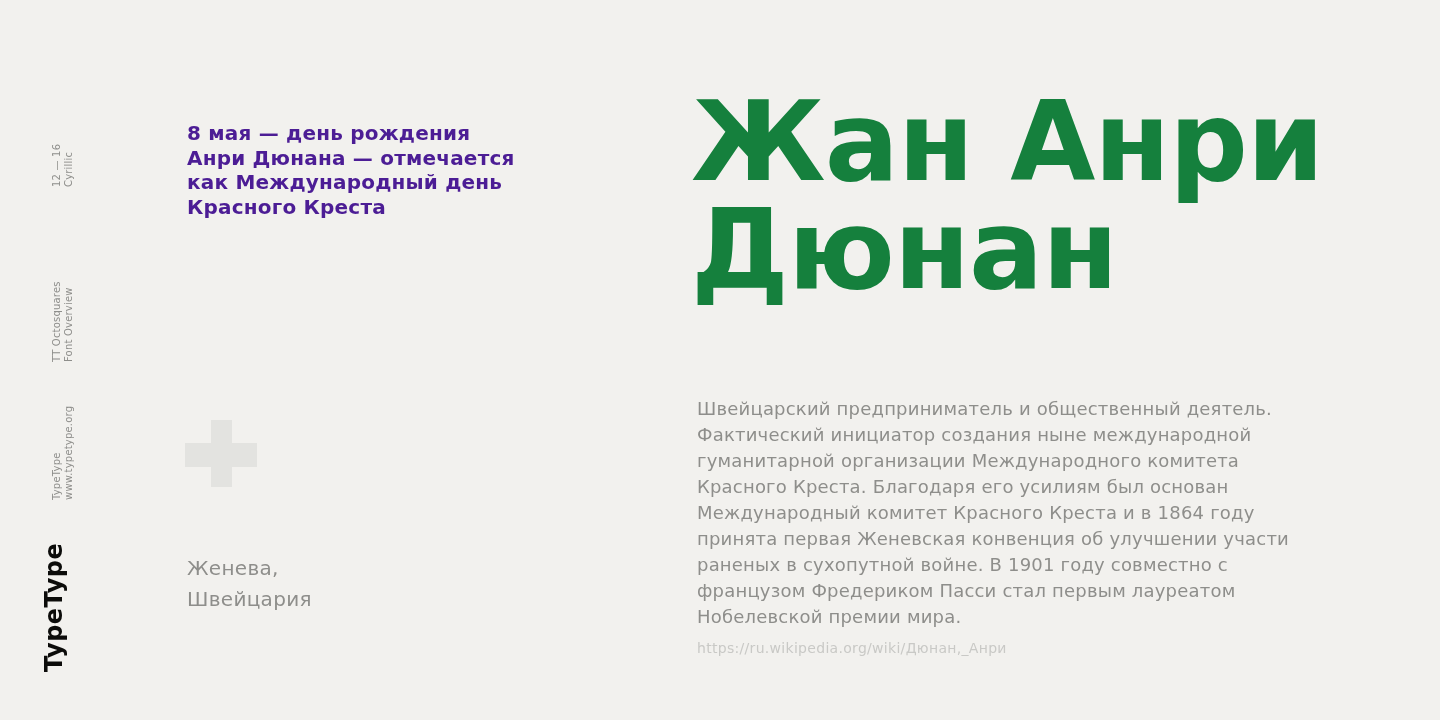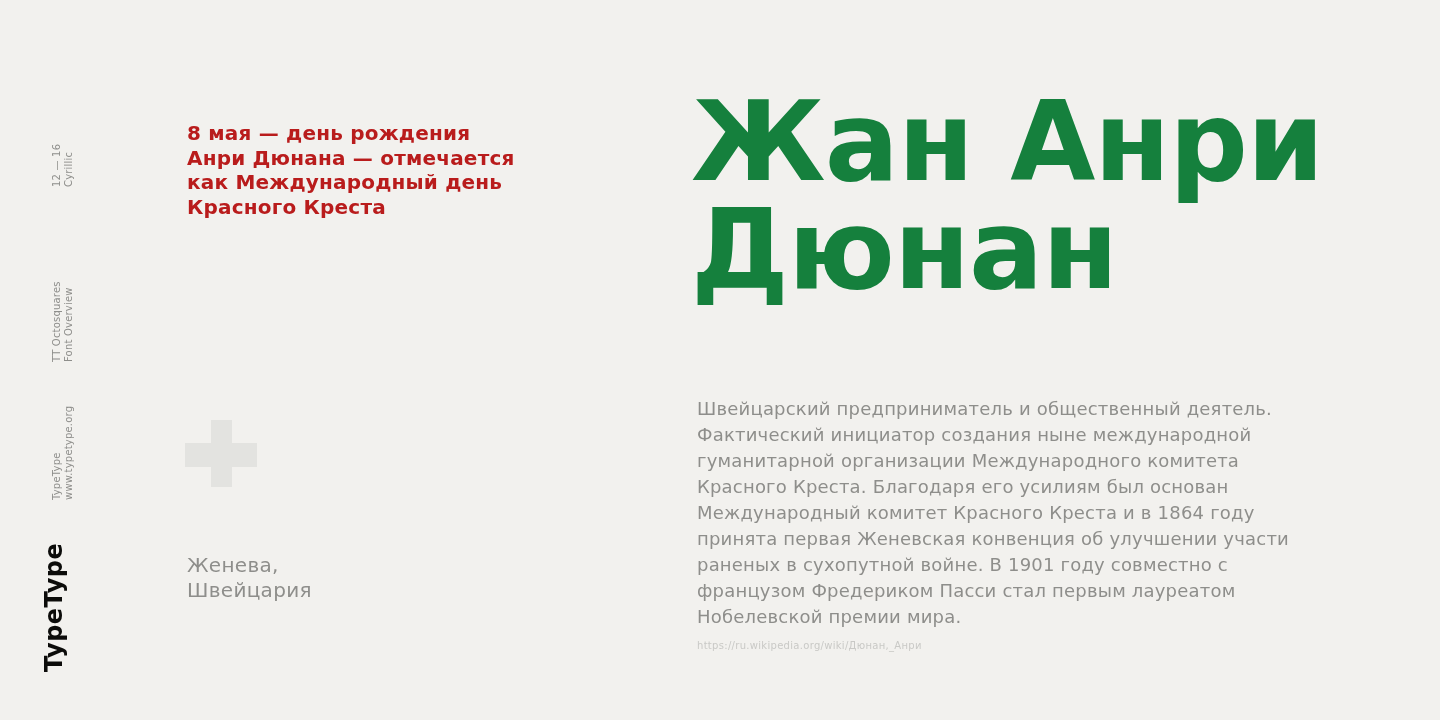--- a/index.html
+++ b/index.html
@@ -43,21 +43,21 @@
   }
 
   .intro {
     position: absolute;
     left: 187px;
     top: 121px;
     font-size: 20px;
     font-weight: bold;
     line-height: 24.5px;
     letter-spacing: 0.2px;
-    color: #b91c1c;
+    color: #4c1d95;
   }
 
   .heading {
     position: absolute;
     left: 691px;
     top: 88px;
     margin: 0;
     font-size: 110px;
     font-weight: bold;
     line-height: 108px;
@@ -67,40 +67,40 @@
 
   .cross { position: absolute; left: 185px; top: 420px; width: 72px; height: 67px; }
   .cross .bar-h { position: absolute; left: 0; top: 23px; width: 72px; height: 24px; background: #e3e3e0; }
   .cross .bar-v { position: absolute; left: 26px; top: 0; width: 21px; height: 67px; background: #e3e3e0; }
 
   .location {
     position: absolute;
     left: 187px;
     top: 553px;
     font-size: 20px;
-    line-height: 25px;
+    line-height: 31px;
     letter-spacing: 0.3px;
     color: #8e8e8b;
   }
 
   .body-text {
     position: absolute;
     left: 697px;
     top: 396px;
     font-size: 18px;
     line-height: 26px;
     letter-spacing: 0.2px;
     color: #8e8e8b;
   }
 
   .source {
     position: absolute;
     left: 697px;
     top: 640px;
-    font-size: 10px;
+    font-size: 14px;
     letter-spacing: 0.3px;
     color: #c9c9c6;
   }
 </style>
 </head>
 <body>
 
 <div class="page">
 
   <div class="meta meta-1 pre">12 — 16

